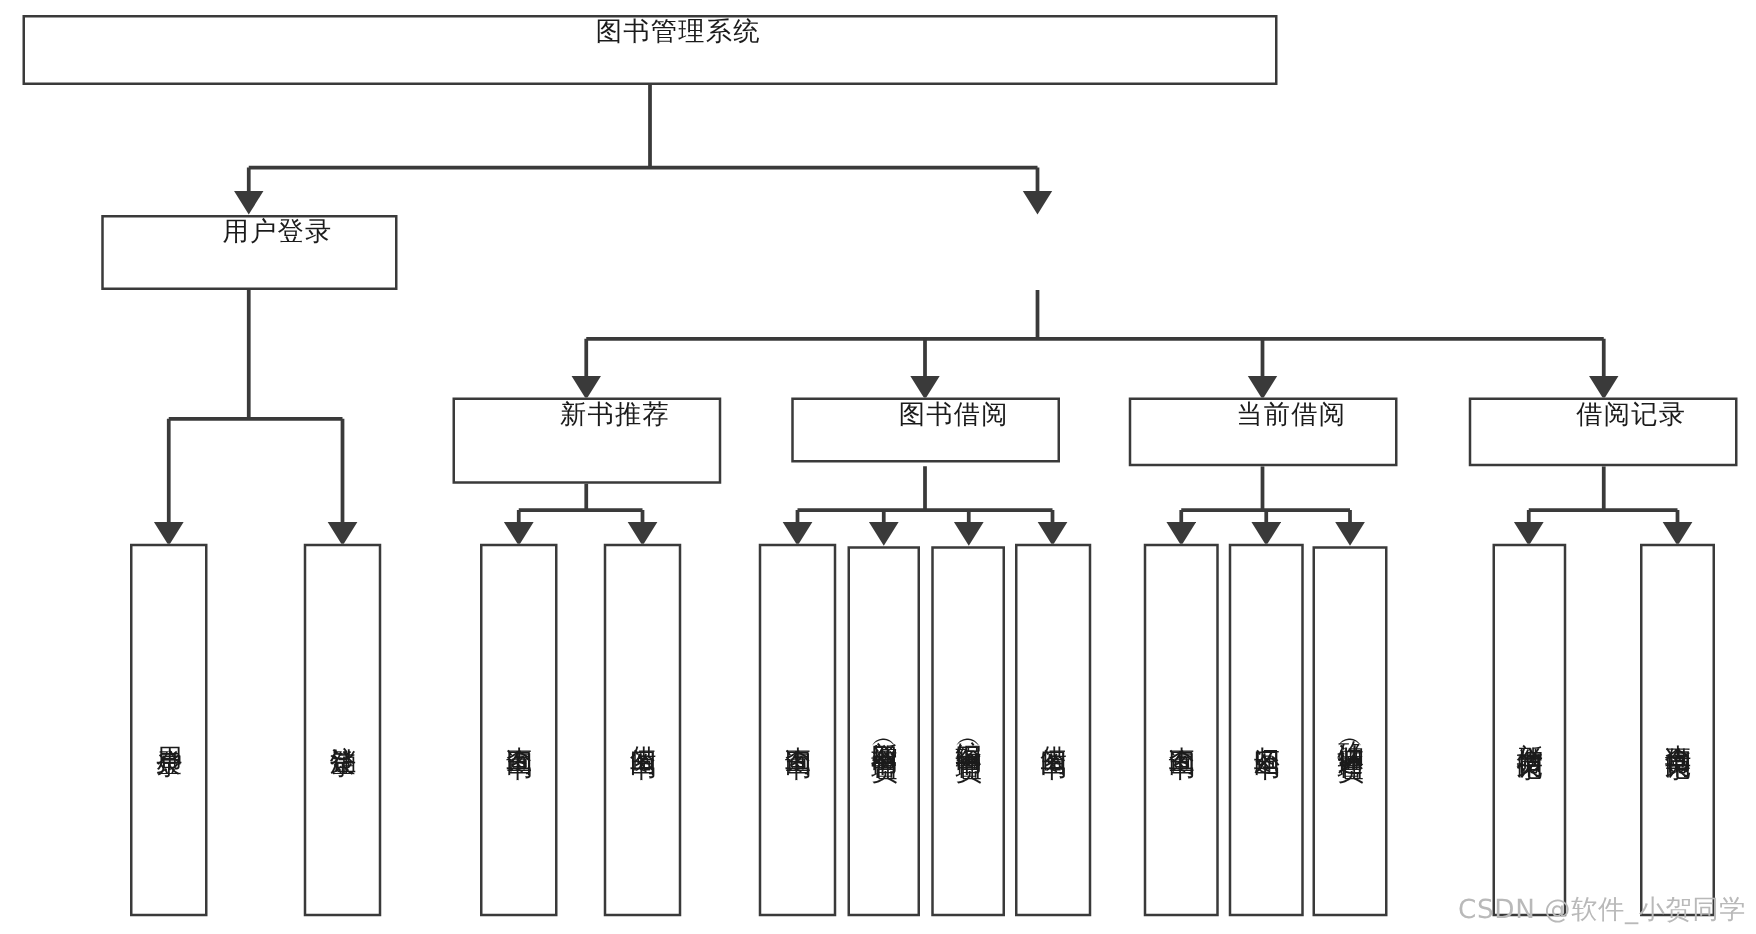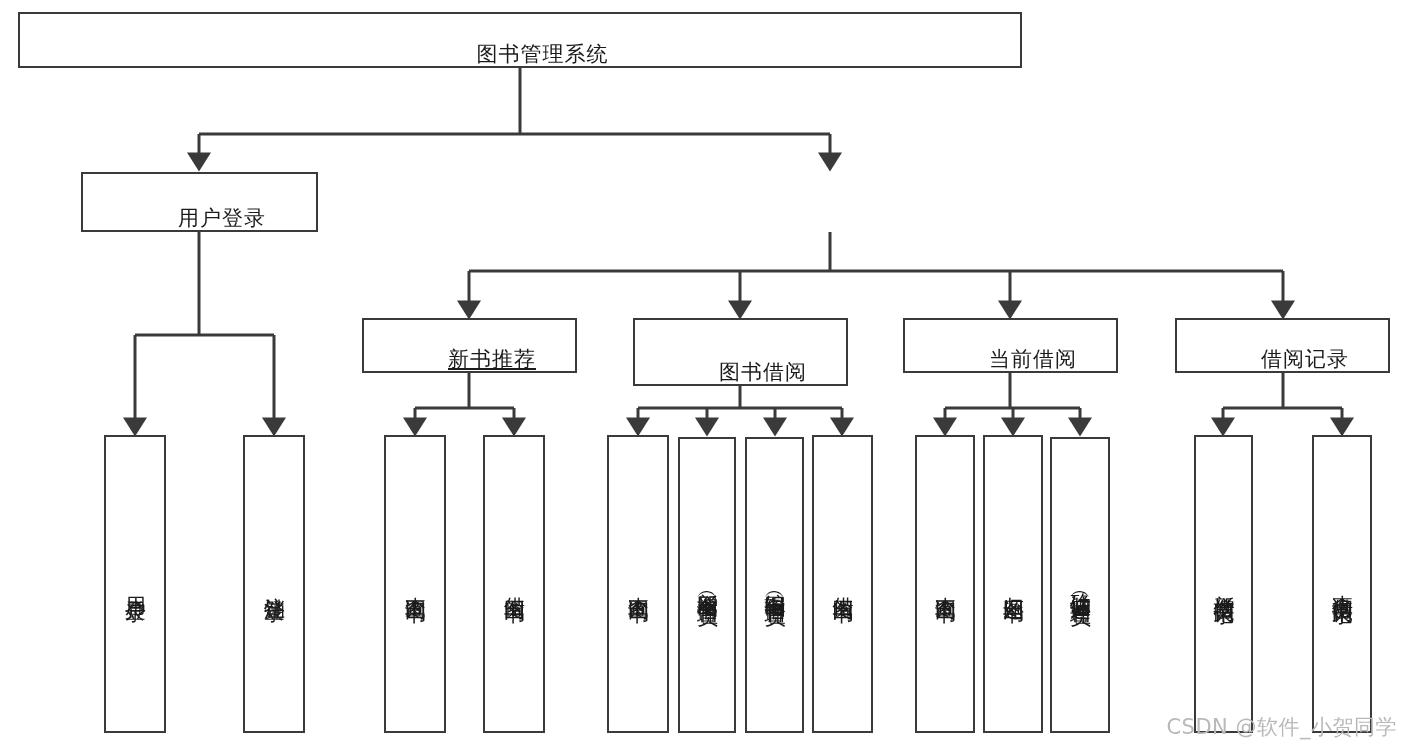--- a/index.html
+++ b/index.html
@@ -25,21 +25,21 @@
     width: 1405px;
     height: 747px;
     pointer-events: none;
   }
   .node {
     position: absolute;
     box-sizing: border-box;
     background: #ffffff;
     border: 2.5px solid #3a3a3a;
     display: flex;
-    align-items: flex-end;
+    align-items: flex-start;
     justify-content: center;
     color: #1b1b1b;
     padding-left: 45px;
   }
   .node-h .label {
     font-size: 21px;
     line-height: 1.1;
     letter-spacing: 1px;
     white-space: nowrap;
   }
@@ -125,24 +125,24 @@
   </svg>
 
   <div class="node node-h" style="left:18px; top:12px; width:1004px; height:56px;">
     <span class="label">图书管理系统</span>
   </div>
 
   <div class="node node-h" style="left:81px; top:172px; width:237px; height:60px;">
     <span class="label">用户登录</span>
   </div>
 
-  <div class="node node-h" style="left:362px; top:318px; width:215px; height:55px;text-decoration:underline;">
+  <div class="node node-h" style="left:362px; top:318px; width:215px; height:69px;">
     <span class="label">新书推荐</span>
   </div>
-  <div class="node node-h" style="left:633px; top:318px; width:215px; height:68px;">
+  <div class="node node-h" style="left:633px; top:318px; width:215px; height:52px;">
     <span class="label">图书借阅</span>
   </div>
   <div class="node node-h" style="left:903px; top:318px; width:215px; height:55px;">
     <span class="label">当前借阅</span>
   </div>
   <div class="node node-h" style="left:1175px; top:318px; width:215px; height:55px;">
     <span class="label">借阅记录</span>
   </div>
 
   <div class="node node-v" style="left:104px; top:435px; width:62px; height:298px;">

